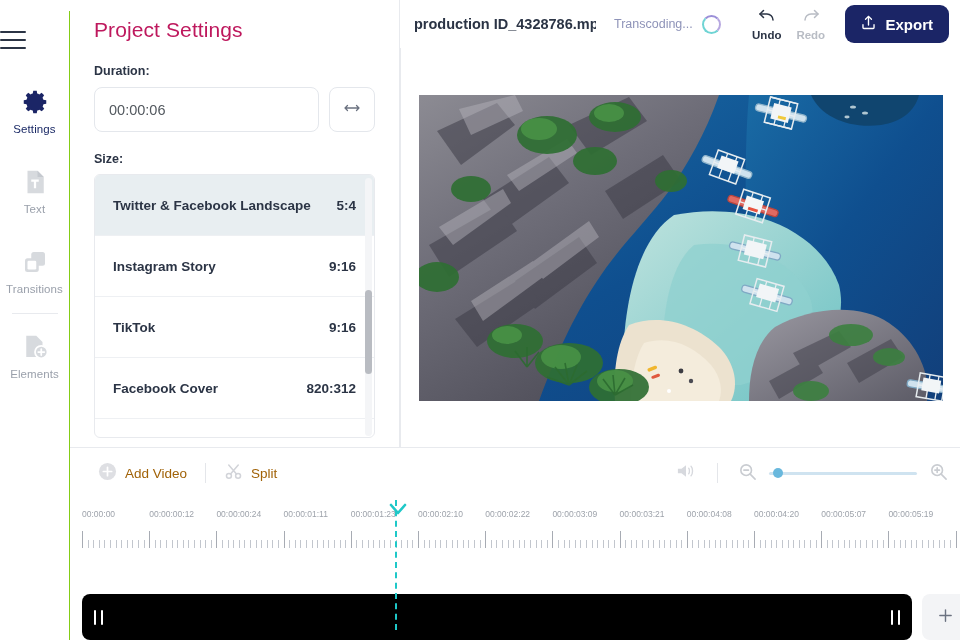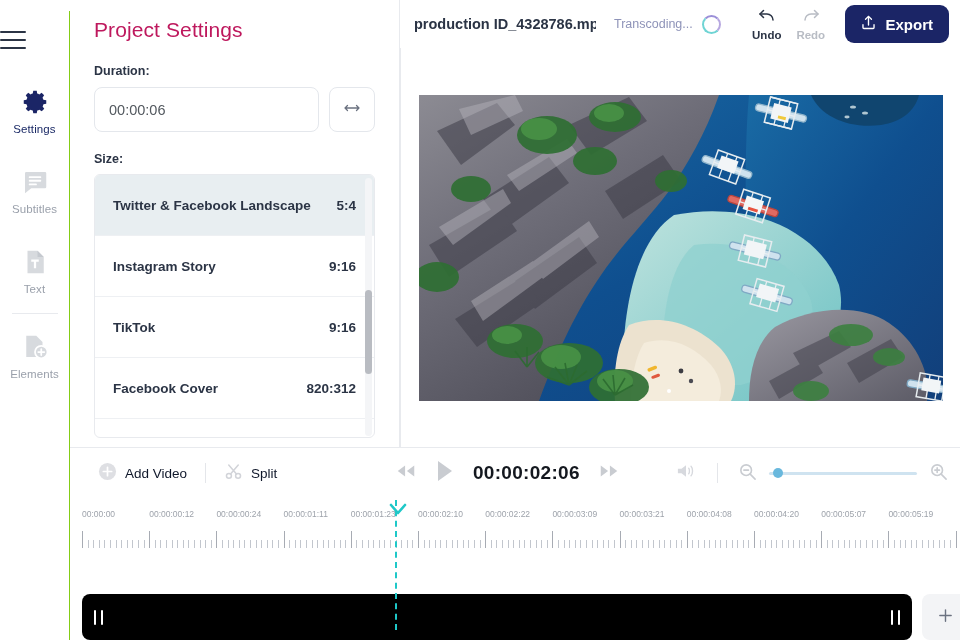--- a/index.html
+++ b/index.html
@@ -102,21 +102,21 @@
   .video { width: 524px; height: 306px; overflow: hidden; position: relative; background:#2d4a63; }
   .video svg { display:block; width: 100%; height: 100%; }
 
   
   .toolbar {
     position: absolute; left: 70px; top: 448px; width: 890px; height: 50px;
     display: flex; align-items: center; background: #fff;
   }
   .tl-left { display: flex; align-items: center; gap: 0; padding-left: 18px; }
   .tl-btn { display: flex; align-items: center; gap: 8px; cursor: pointer;
-            font-size: 13.5px; color: #0f172a; padding: 0 10px; }
+            font-size: 13.5px; color: #a16207; padding: 0 10px; }
   .vdiv { width: 1px; height: 20px; background: #e4e6ea; margin: 0 8px; }
   .tl-center { position:absolute; left: 325px; display: flex; align-items: center; gap: 18px; }
   .tcode { font-size: 19px; font-weight: bold; color: #14181f; letter-spacing: .3px;
            font-family: "Liberation Sans", sans-serif; }
   .tl-right { position: absolute; right: 12px; display: flex; align-items: center; gap: 12px; }
   .zoomslider { width: 148px; height: 3px; background: #cfe3f0; border-radius: 2px; position: relative; cursor: pointer; }
   .zdot { position: absolute; left: 4px; top: -3.5px; width: 10px; height: 10px;
           border-radius: 50%; background: #69b8dd; }
 
   
@@ -161,45 +161,42 @@
         <span class="ic">
           <svg viewBox="0 0 24 24" fill="#1b2566">
               <path d="M12 8.2a3.8 3.8 0 100 7.6 3.8 3.8 0 000-7.6zm0 5.9a2.1 2.1 0 110-4.2 2.1 2.1 0 010 4.2z"></path>
               <path d="M21 13.4v-2.8l-2.3-.4a7 7 0 00-.7-1.7l1.3-1.9-2-2-1.9 1.3a7 7 0 00-1.7-.7L13.4 3h-2.8l-.4 2.2a7 7 0 00-1.7.7L6.6 4.6l-2 2 1.3 1.9a7 7 0 00-.7 1.7L3 10.6v2.8l2.2.4c.2.6.4 1.2.7 1.7l-1.3 1.9 2 2 1.9-1.3c.5.3 1.1.5 1.7.7l.4 2.2h2.8l.4-2.2c.6-.2 1.2-.4 1.7-.7l1.9 1.3 2-2-1.3-1.9c.3-.5.5-1.1.7-1.7l2.2-.4z"></path>
             </svg>
         </span>
         <span class="lbl">Settings</span>
       </div>
 
 
-      <div class="rail-item">
-        <span class="ic">
-          <svg viewBox="0 0 24 24" fill="#d7dade">
-              <path d="M4 4h16a1 1 0 011 1v11a1 1 0 01-1 1H9l-5 4V5a1 1 0 011-1z"></path>
-              <g fill="#ffffff">
-                <rect x="7" y="7.3" width="10" height="1.5" rx=".7"></rect>
-                <rect x="7" y="10.2" width="10" height="1.5" rx=".7"></rect>
-                <rect x="7" y="13.1" width="6.5" height="1.5" rx=".7"></rect>
-              </g>
-            </svg>
-        </span>
-        <span class="lbl">Subtitles</span>
-      </div>
 
       <div class="rail-item">
         <span class="ic">
           <svg viewBox="0 0 24 24">
               <path d="M6 3h8l5 5v13H6z" fill="#d7dade"></path>
               <path d="M14 3l5 5h-5z" fill="#c5c9cf"></path>
               <path d="M9 10h6v1.7h-2.1V17h-1.8v-5.3H9z" fill="#ffffff"></path>
             </svg>
         </span>
         <span class="lbl">Text</span>
       </div>
 
+      <div class="rail-item">
+        <span class="ic">
+          <svg viewBox="0 0 24 24" fill="#d7dade">
+              <rect x="9" y="4" width="11" height="11" rx="2"></rect>
+              <rect x="4" y="9" width="11" height="11" rx="2"></rect>
+              <rect x="6" y="11" width="7" height="7" rx="1" fill="#ffffff"></rect>
+            </svg>
+        </span>
+        <span class="lbl">Transitions</span>
+      </div>
 
       <div class="rail-sep"></div>
 
       <div class="rail-item">
         <span class="ic">
           <svg viewBox="0 0 24 24">
               <path d="M5 3h8l5 5v12H5z" fill="#d7dade"></path>
               <circle cx="17" cy="16" r="5" fill="#d7dade" stroke="#ffffff" stroke-width="1.4"></circle>
               <path d="M17 13.6v4.8M14.6 16h4.8" stroke="#ffffff" stroke-width="1.4" stroke-linecap="round"></path>
             </svg>
@@ -467,38 +464,20 @@
           <svg width="19" height="19" viewBox="0 0 20 20" fill="none" stroke="#d2d4d9" stroke-width="1.6" stroke-linecap="round">
               <circle cx="5.2" cy="14.6" r="2.6"></circle>
               <circle cx="14.8" cy="14.6" r="2.6"></circle>
               <path d="M6.9 12.7L15 3.2M13.1 12.7L5 3.2"></path>
             </svg>
         </span>
         <span>Split</span>
       </div>
     </div>
 
-    <div class="tl-center">
-      <span>
-        <svg width="22" height="16" viewBox="0 0 24 16" fill="#c9ccd1">
-            <path d="M11 2v12L3 8zM21 2v12l-8-6z"></path>
-          </svg>
-      </span>
-      <span>
-        <svg width="20" height="22" viewBox="0 0 18 22" fill="#c9ccd1">
-            <path d="M2 1l14 10L2 21z"></path>
-          </svg>
-      </span>
-      <span class="tcode">00:00:02:06</span>
-      <span>
-        <svg width="22" height="16" viewBox="0 0 24 16" fill="#c9ccd1">
-            <path d="M3 2v12l8-6zM13 2v12l8-6z"></path>
-          </svg>
-      </span>
-    </div>
 
     <div class="tl-right">
       <span>
         <svg width="22" height="18" viewBox="0 0 24 20" fill="none">
             <path d="M3 7.5h4L12 3.5v13L7 12.5H3z" fill="#d7d9de"></path>
             <path d="M15 7c1.1 1.1 1.1 4.9 0 6M17.6 4.8c2.2 2.2 2.2 8.2 0 10.4" stroke="#d7d9de" stroke-width="1.5" stroke-linecap="round"></path>
           </svg>
       </span>
       <span class="vdiv"></span>
       <span>

